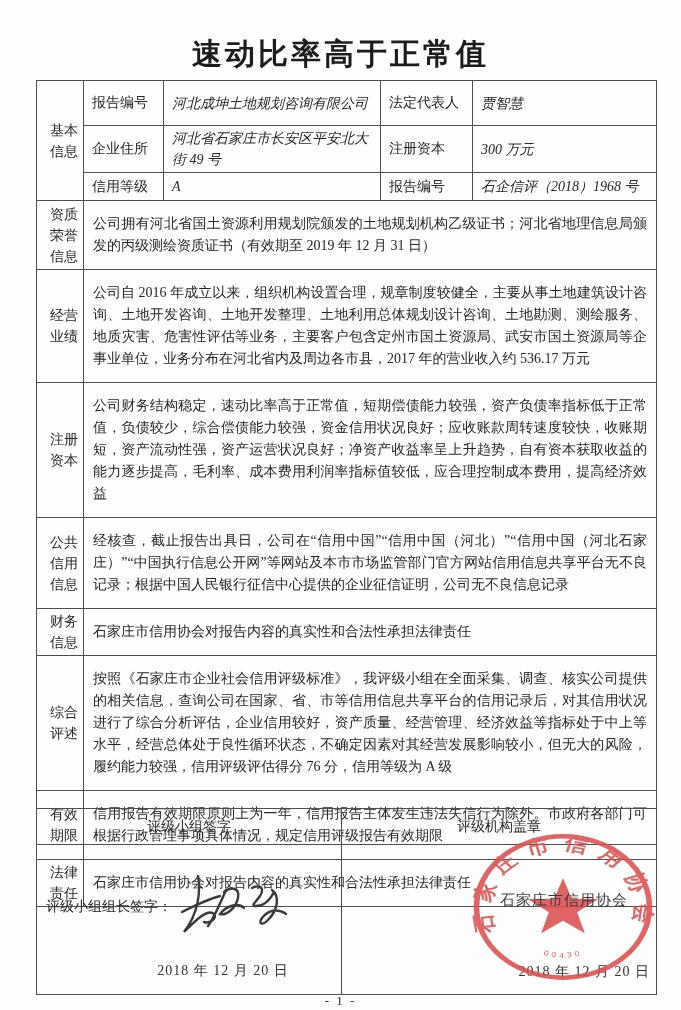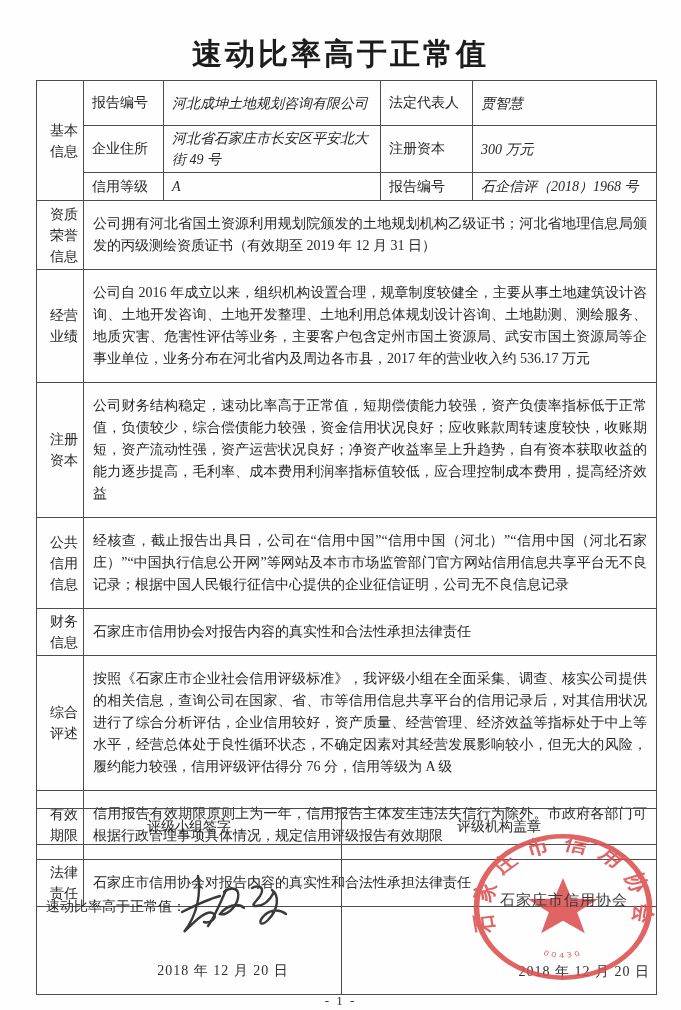--- a/index.html
+++ b/index.html
@@ -119,21 +119,21 @@
       <td class="sighead">评级小组签字</td>
       <td class="sighead">评级机构盖章</td>
     </tr>
     <tr>
       <td class="sigbody"></td>
       <td class="sigbody"></td>
     </tr>
   </tbody>
     </table>
 
-  <div class="sign-label">速动比率高于正常值：</div>
+  <div class="sign-label">评级小组组长签字：</div>
 
   <svg class="sign-svg" width="130" height="85" viewBox="0 0 130 85">
     <g fill="none" stroke="#3a3a3a" stroke-width="2.4" stroke-linecap="round">
       <path d="M14,50 C30,42 44,36 52,34"></path>
       <path d="M30,14 C33,30 30,52 16,70 C28,58 40,46 46,52 C49,56 42,62 36,60"></path>
       <path d="M58,28 C52,42 46,56 40,64"></path>
       <path d="M56,30 C64,24 72,26 70,36 C68,46 58,54 52,52 C58,44 70,40 76,46"></path>
       <path d="M84,26 C92,22 97,26 92,34 C88,40 82,44 88,44 C96,44 102,38 106,30"></path>
       <path d="M104,28 C112,34 110,48 100,58 C94,64 90,62 94,56 C100,48 110,46 118,52"></path>
     </g>

